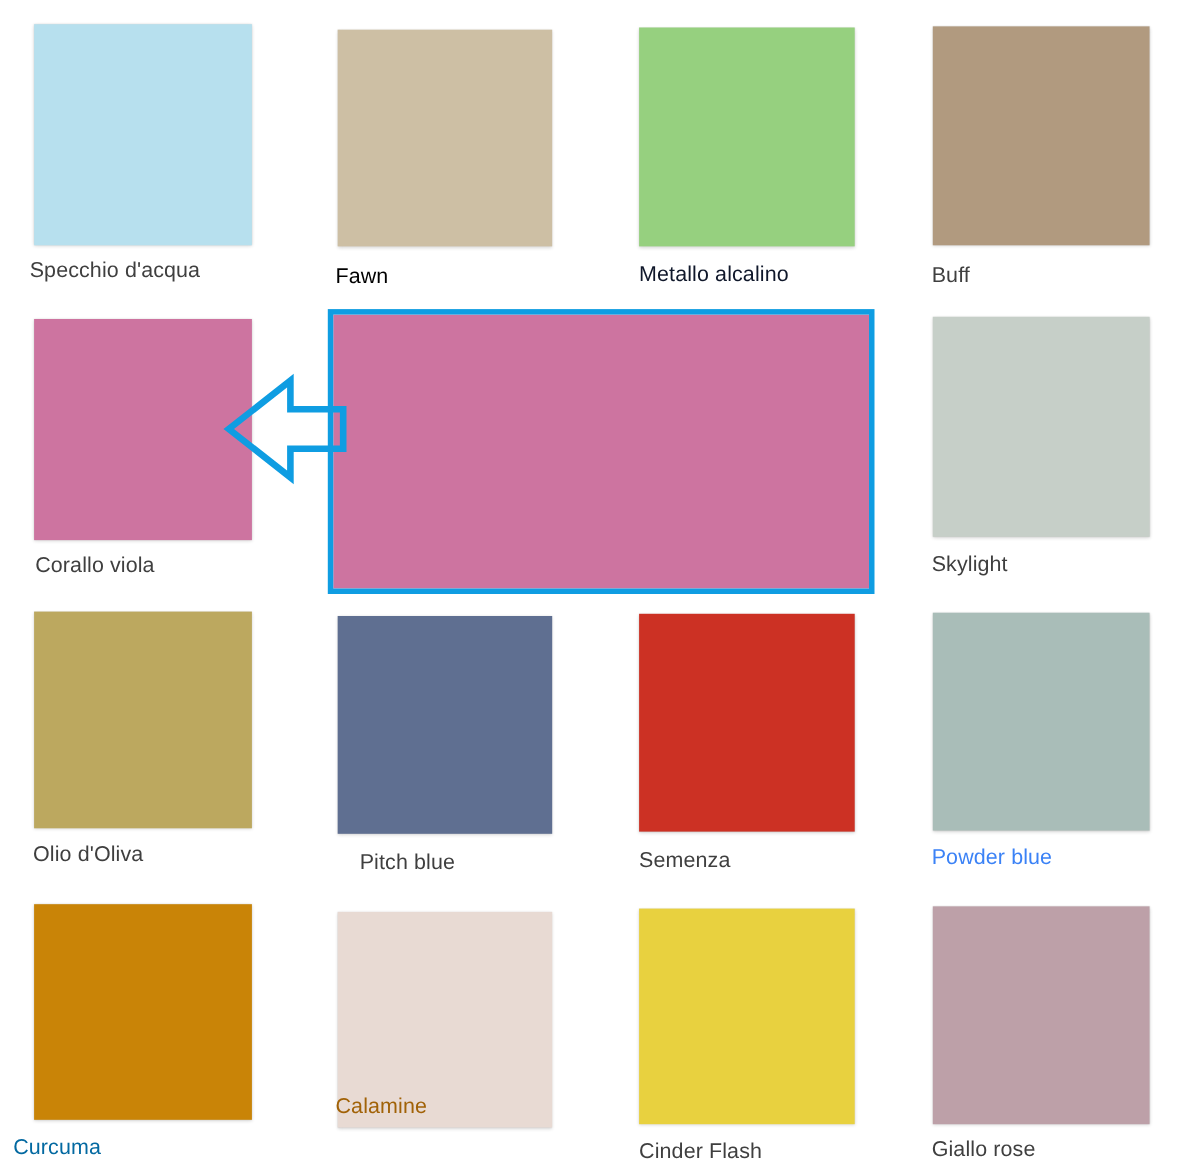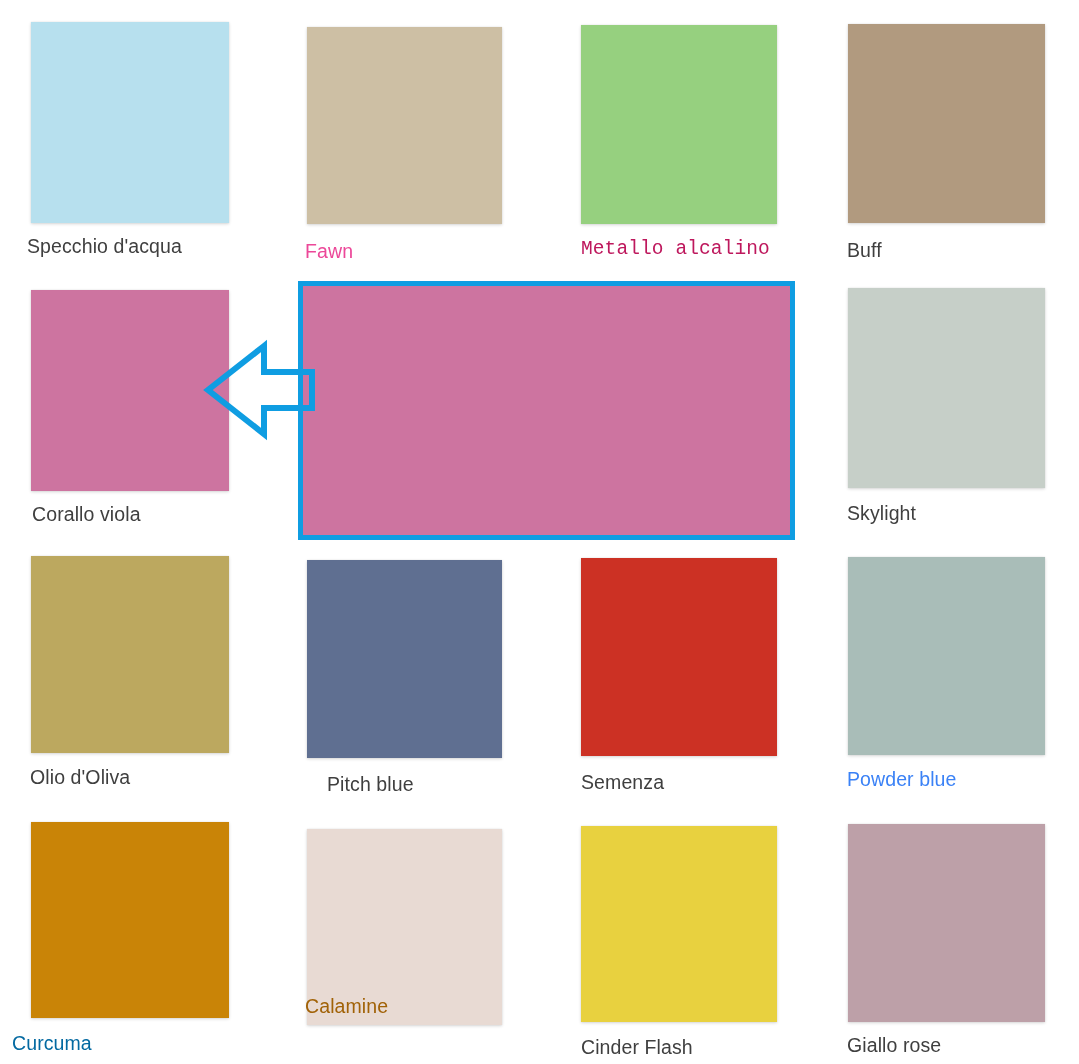--- a/index.html
+++ b/index.html
@@ -64,25 +64,25 @@
 <body>
 
 <div id="palette-canvas" style="background: rgb(255, 255, 255);">
     <div class="swatch-cell" style="left: 31px; top: 22px; width: 198px; height: 201px;">
       <div class="swatch-chip" style="width: 198px; height: 201px; background: rgb(183, 224, 238);"></div>
     </div>
     <div class="swatch-label" style="left: 27px; top: 234px; color: rgb(63, 63, 63);">Specchio d'acqua</div>
     <div class="swatch-cell" style="left: 307px; top: 27px; width: 195px; height: 197px;">
       <div class="swatch-chip" style="width: 195px; height: 197px; background: rgb(205, 191, 164);"></div>
     </div>
-    <div class="swatch-label" style="left: 305px; top: 239px; color: #ec4899;">Fawn</div>
+    <div class="swatch-label" style="left: 305px; top: 239px; color: #000000;">Fawn</div>
     <div class="swatch-cell" style="left: 581px; top: 25px; width: 196px; height: 199px;">
       <div class="swatch-chip" style="width: 196px; height: 199px; background: rgb(150, 208, 127);"></div>
     </div>
-    <div class="swatch-label" style="left: 581px; top: 237px; color: #be185d; font-family: Liberation Mono, monospace;">Metallo alcalino</div>
+    <div class="swatch-label" style="left: 581px; top: 237px; color: #0f172a;">Metallo alcalino</div>
     <div class="swatch-cell" style="left: 848px; top: 24px; width: 197px; height: 199px;">
       <div class="swatch-chip" style="width: 197px; height: 199px; background: rgb(177, 154, 127);"></div>
     </div>
     <div class="swatch-label" style="left: 847px; top: 238px; color: rgb(63, 63, 63);">Buff</div>
     <div class="swatch-cell" style="left: 31px; top: 290px; width: 198px; height: 201px;">
       <div class="swatch-chip" style="width: 198px; height: 201px; background: rgb(205, 116, 160);"></div>
     </div>
     <div class="swatch-label" style="left: 32px; top: 502px; color: rgb(63, 63, 63);">Corallo viola</div>
     <div class="swatch-cell" style="left: 303px; top: 286px; width: 487px; height: 249px;">
       <div class="swatch-chip" style="width: 487px; height: 249px; background: rgb(205, 116, 160); box-shadow: none;"></div>

